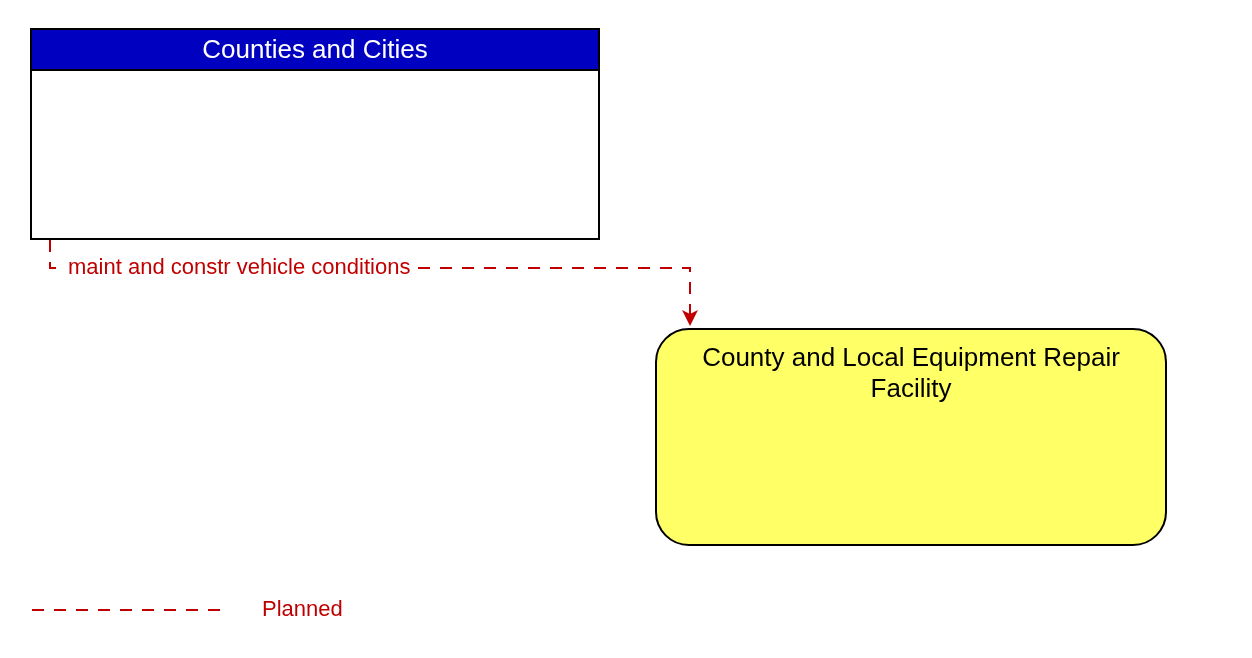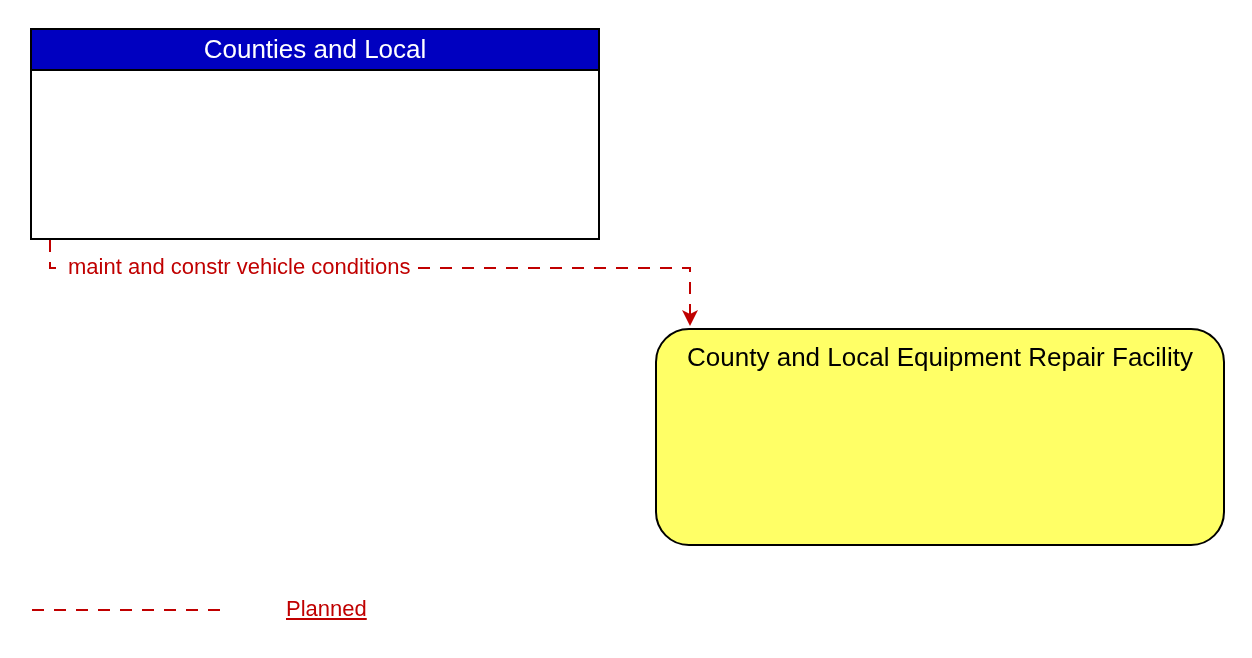--- a/index.html
+++ b/index.html
@@ -64,34 +64,34 @@
     left: 0; top: 0;
     width: 1252px;
     height: 658px;
     pointer-events: none;
   }
 </style>
 </head>
 <body>
 
 <div class="box-outer" style="left:30px; top:28px; width:570px; height:212px;">
-  <div class="box-header">Counties and Local</div>
+  <div class="box-header">Counties and Cities</div>
 </div>
 
-<div class="rounded-box" style="left:655px; top:328px; width:570px; height:218px;">
+<div class="rounded-box" style="left:655px; top:328px; width:512px; height:218px;">
   <div class="rounded-box-title">County and Local Equipment Repair Facility</div>
 </div>
 
 <svg class="connectors">
   <defs>
     <marker id="arrowhead" markerWidth="10" markerHeight="10" refX="6" refY="4" orient="auto">
       <path d="M0,0 L8,4 L0,8 L2,4 Z" fill="#c00000"></path>
     </marker>
   </defs>
 
   <path d="M 50 240 L 50 268 L 690 268 L 690 322" stroke="#c00000" stroke-width="2" fill="none" stroke-dasharray="12,10" marker-end="url(#arrowhead)"></path>
 
   <line x1="32" y1="610" x2="230" y2="610" stroke="#c00000" stroke-width="2" stroke-dasharray="12,10"></line>
 </svg>
 
 <div class="flow-label" style="left:64px; top:254px;">maint and constr vehicle conditions</div>
 
-<div class="legend-label" style="left:286px; top:596px;text-decoration:underline;">Planned</div>
+<div class="legend-label" style="left:262px; top:596px;">Planned</div>
 
 </body></html>

